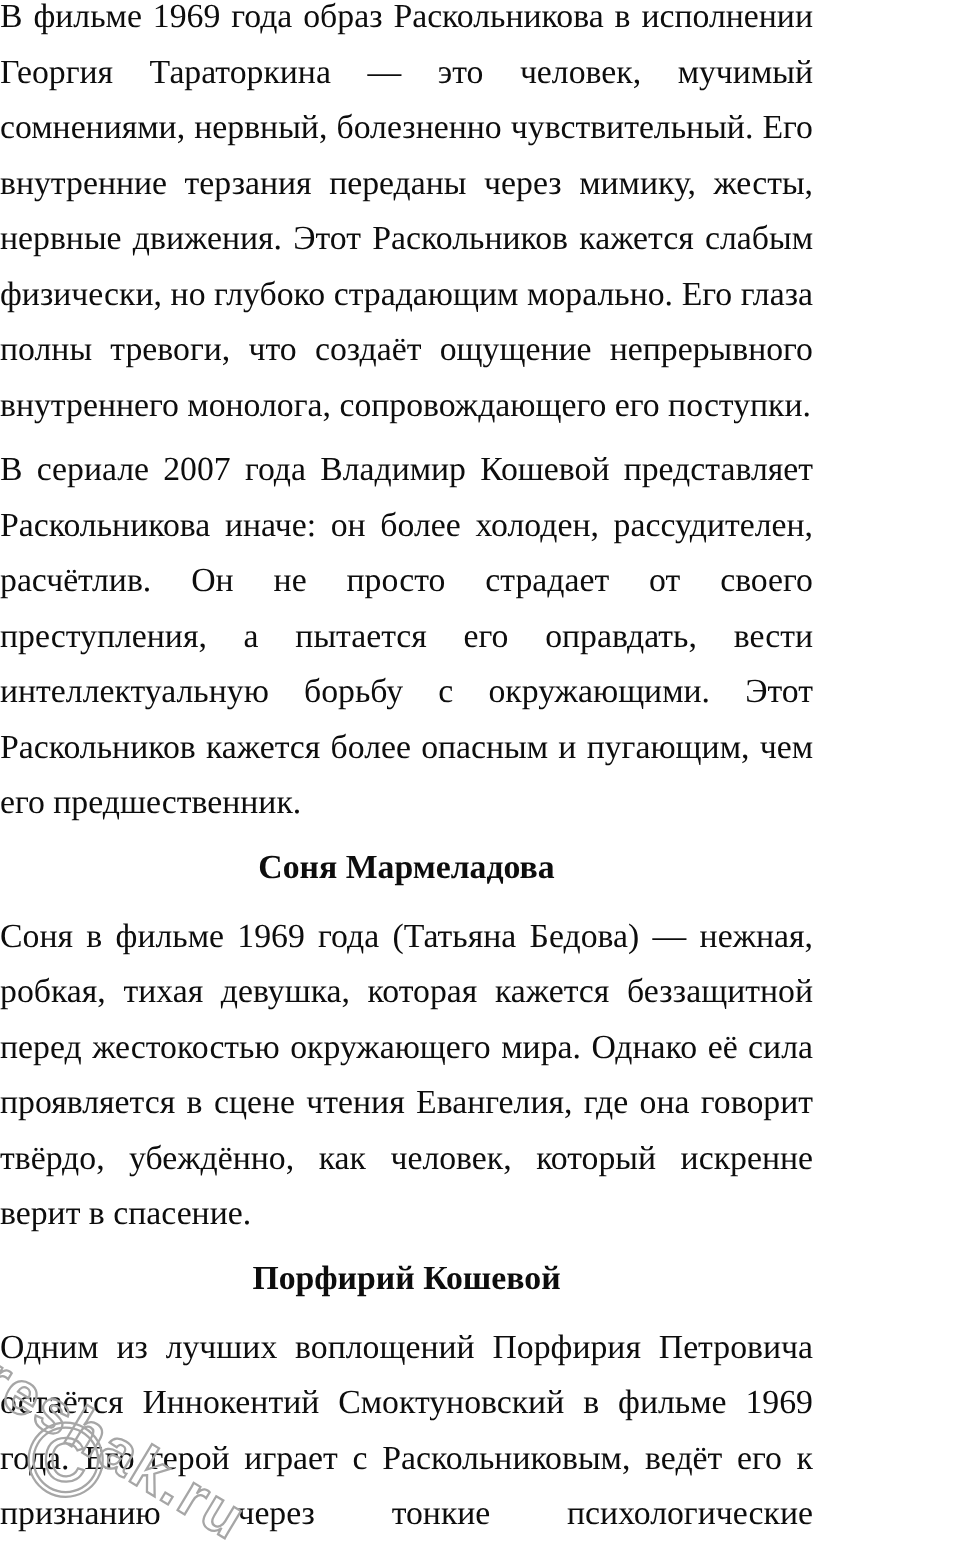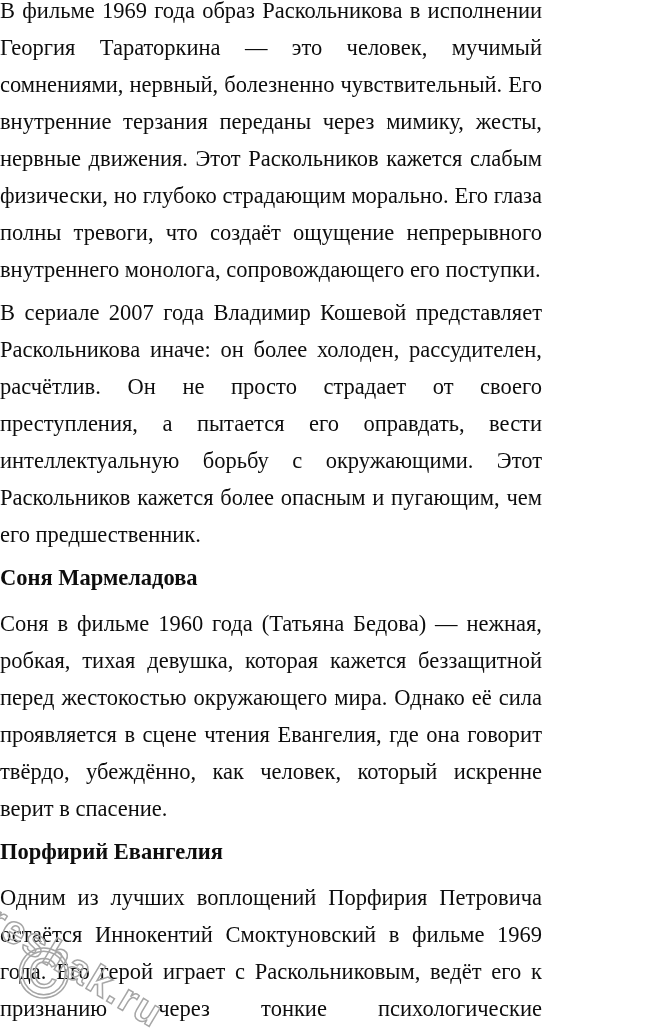--- a/index.html
+++ b/index.html
@@ -31,21 +31,21 @@
     font-size: 22.5px;
     line-height: 37px;
     text-align: justify;
     hyphens: none;
   }
   .content h2 {
     margin: 3px 0 9px 0;
     font-size: 22.5px;
     line-height: 37px;
     font-weight: bold;
-    text-align: left;
+    text-align: center;
   }
   .watermark {
     position: absolute;
     left: 0;
     top: 0;
     width: 100%;
     height: 100%;
     z-index: 2;
     pointer-events: none;
   }
@@ -79,24 +79,24 @@
 
 <div class="page">
 
   <div class="content">
     <p>В фильме 1969 года образ Раскольникова в исполнении Георгия Тараторкина — это человек, мучимый сомнениями, нервный, болезненно чувствительный. Его внутренние терзания переданы через мимику, жесты, нервные движения. Этот Раскольников кажется слабым физически, но глубоко страдающим морально. Его глаза полны тревоги, что создаёт ощущение непрерывного внутреннего монолога, сопровождающего его поступки.</p>
 
     <p>В сериале 2007 года Владимир Кошевой представляет Раскольникова иначе: он более холоден, рассудителен, расчётлив. Он не просто страдает от своего преступления, а пытается его оправдать, вести интеллектуальную борьбу с окружающими. Этот Раскольников кажется более опасным и пугающим, чем его предшественник.</p>
 
     <h2>Соня Мармеладова</h2>
 
-    <p>Соня в фильме 1960 года (Татьяна Бедова) — нежная, робкая, тихая девушка, которая кажется беззащитной перед жестокостью окружающего мира. Однако её сила проявляется в сцене чтения Евангелия, где она говорит твёрдо, убеждённо, как человек, который искренне верит в спасение.</p>
+    <p>Соня в фильме 1969 года (Татьяна Бедова) — нежная, робкая, тихая девушка, которая кажется беззащитной перед жестокостью окружающего мира. Однако её сила проявляется в сцене чтения Евангелия, где она говорит твёрдо, убеждённо, как человек, который искренне верит в спасение.</p>
 
 
-    <h2>Порфирий Евангелия</h2>
+    <h2>Порфирий Кошевой</h2>
 
     <p>Одним из лучших воплощений Порфирия Петровича остаётся Иннокентий Смоктуновский в фильме 1969 года. Его герой играет с Раскольниковым, ведёт его к признанию через тонкие психологические манипуляции, используя сарказм и неожиданную мягкость.</p>
   </div>
 
   <div class="watermark">
     <span class="wm-copy">©</span>
     <span class="wm-text">reshak.ru</span>
   </div>
 
 </div>

